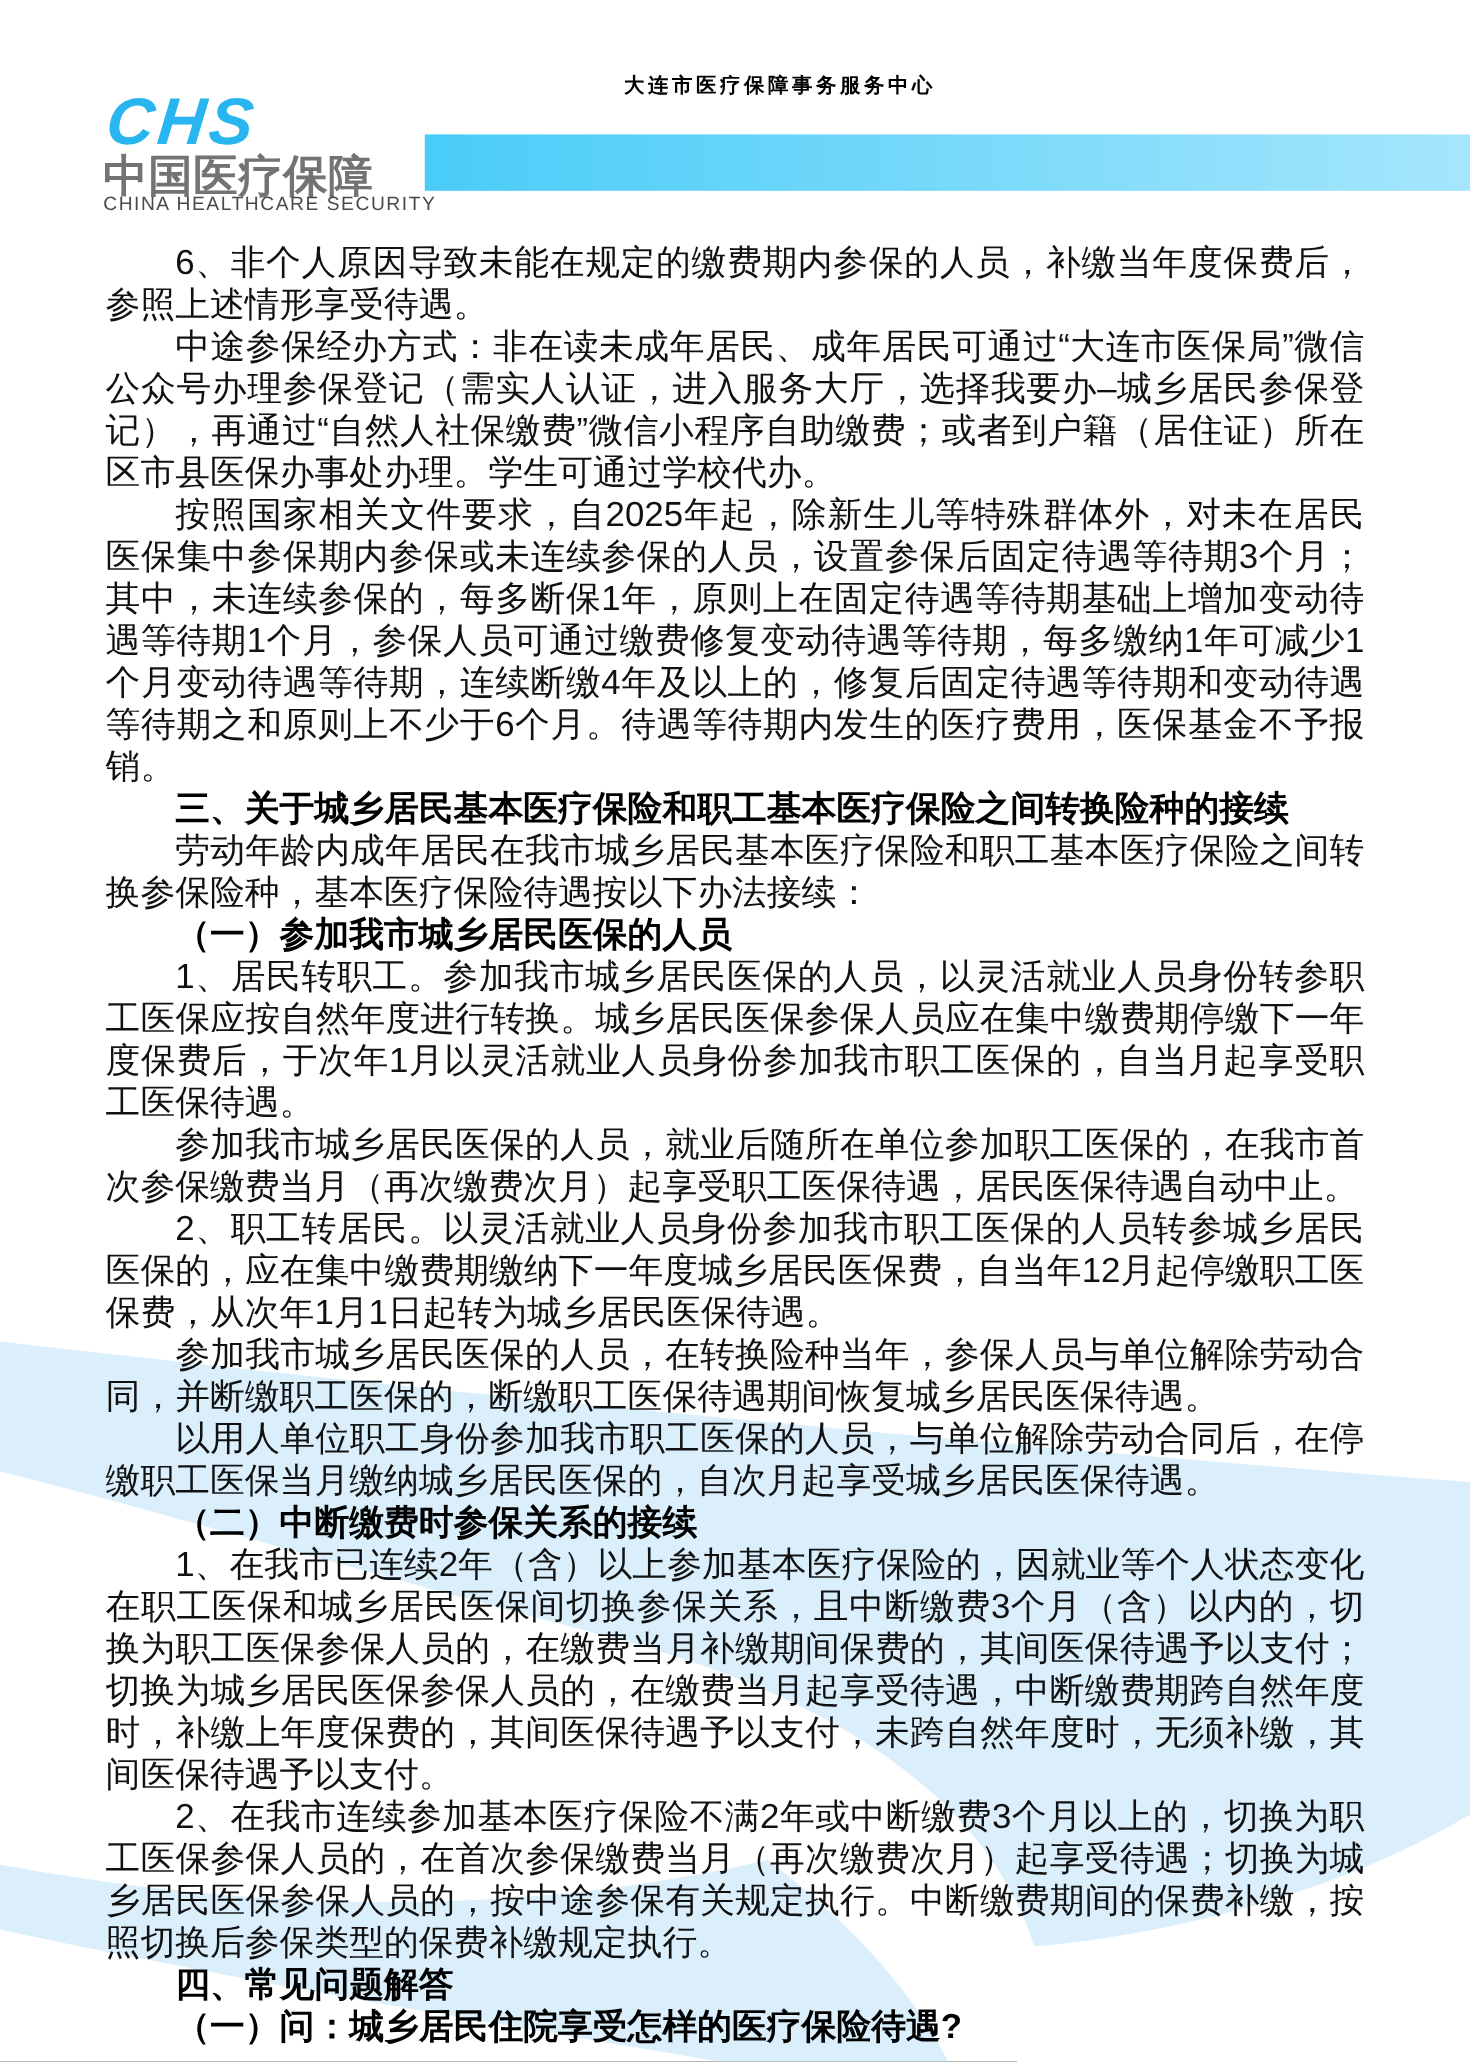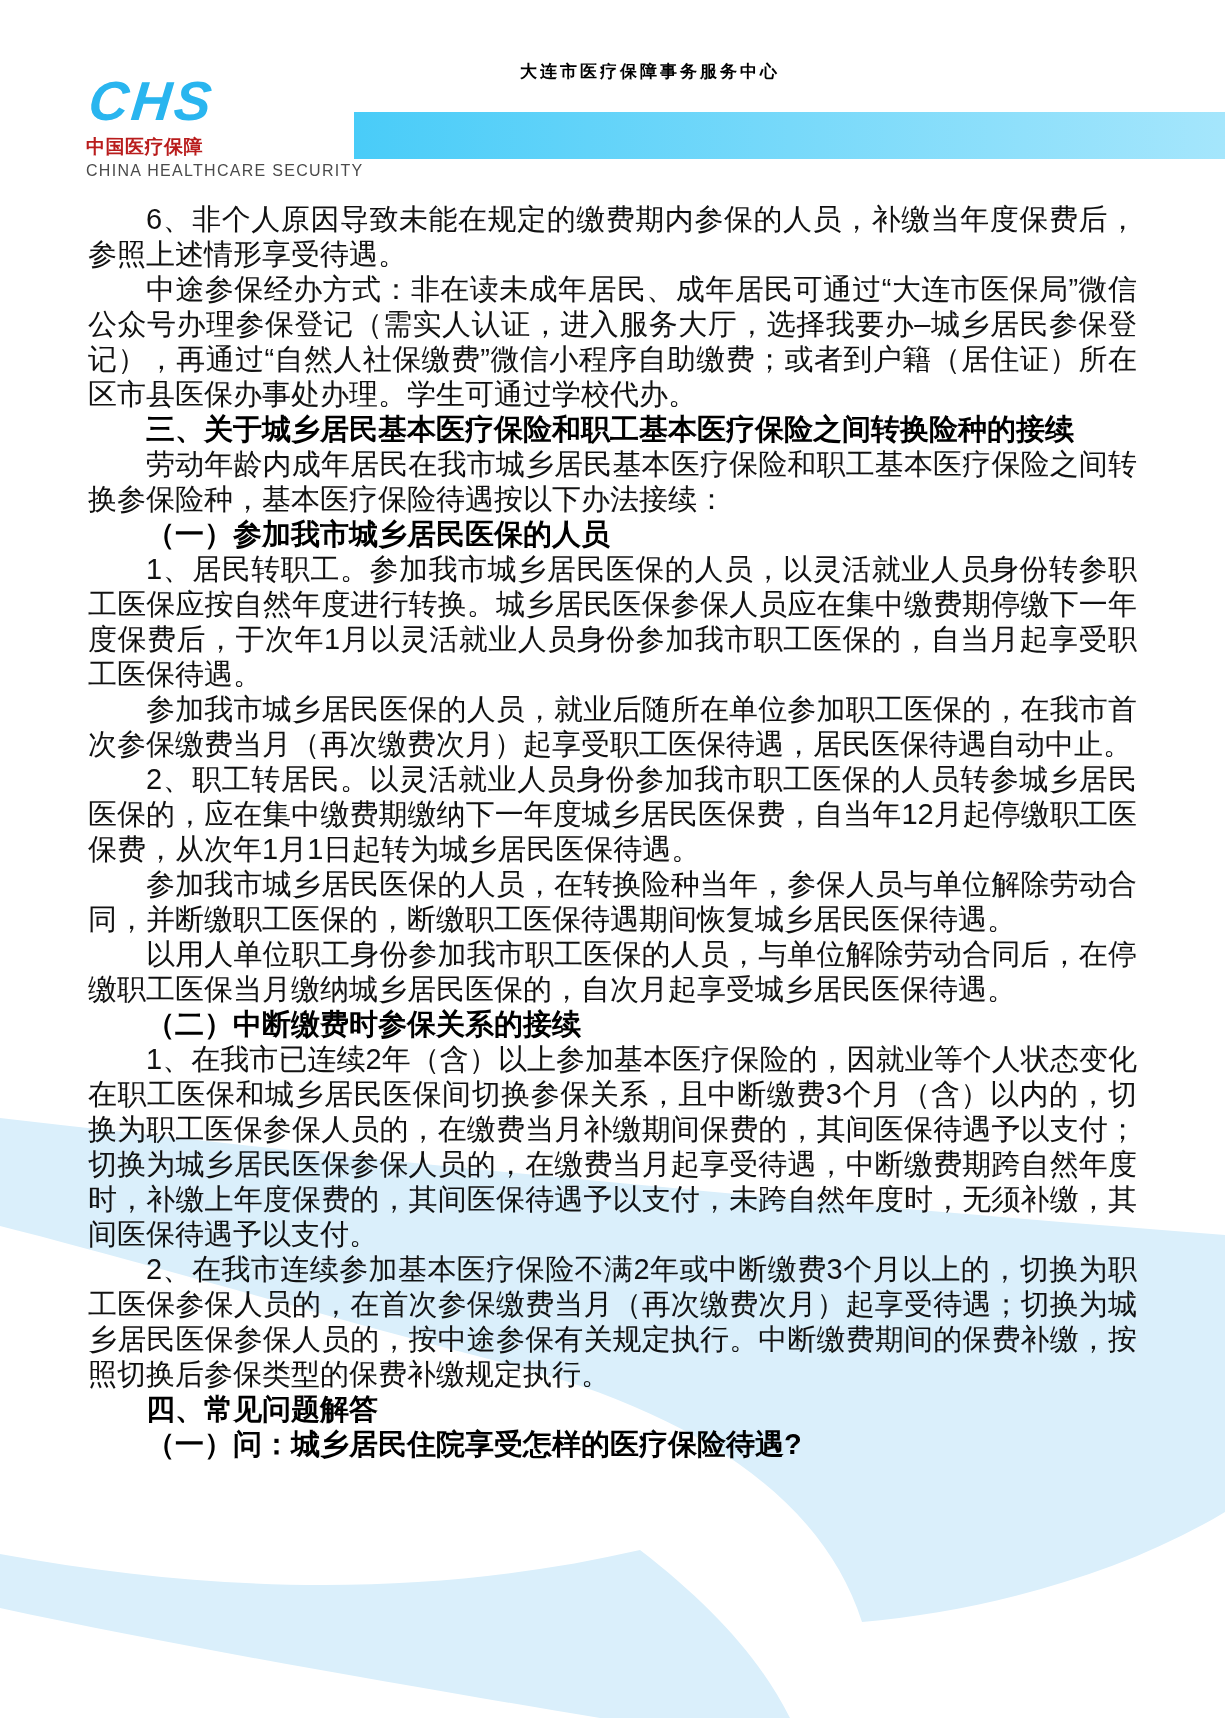--- a/index.html
+++ b/index.html
@@ -14,21 +14,21 @@
   
   .decor{position:absolute;left:0;top:0;width:1225px;height:1718px;z-index:0;}
   
   .header{position:absolute;left:0;top:0;width:100%;height:200px;z-index:2;}
   .logo{position:absolute;left:86px;top:72px;width:210px;}
   .logo-chs{
     font-size:55px;line-height:58px;font-weight:bold;font-style:italic;
     color:var(--logo-blue,#29b5ef);letter-spacing:3px;
     transform:skewX(-6deg);transform-origin:left bottom;
   }
-  .logo-cn{font-size:19px;line-height:30px;font-weight:bold;color:#b91c1c;letter-spacing:0.5px;margin-top:2px;white-space:nowrap;}
+  .logo-cn{font-size:37px;line-height:30px;font-weight:bold;color:#737373;letter-spacing:0.5px;margin-top:2px;white-space:nowrap;}
   .logo-en{font-size:16px;line-height:12px;color:#4a4a4a;letter-spacing:1.3px;margin-top:3px;white-space:nowrap;}
   .title{
     position:absolute;left:520px;top:60px;
     font-size:17px;font-weight:bold;color:#000;letter-spacing:3px;white-space:nowrap;
   }
   .title-bar{
     position:absolute;left:354px;top:112px;width:871px;height:47px;
     background:linear-gradient(90deg,var(--bar-start,#49ccf8),var(--bar-end,#a5e6fc));
   }
   
@@ -65,20 +65,21 @@
       <div class="logo-cn">中国医疗保障</div>
       <div class="logo-en">CHINA HEALTHCARE SECURITY</div>
     </div>
     <div class="title">大连市医疗保障事务服务中心</div>
     <div class="title-bar"></div>
   </div>
 
   <div class="body-text">
       <p class="para">6、非个人原因导致未能在规定的缴费期内参保的人员，补缴当年度保费后，参照上述情形享受待遇。</p>
       <p class="para">中途参保经办方式：非在读未成年居民、成年居民可通过“大连市医保局”微信公众号办理参保登记（需实人认证，进入服务大厅，选择我要办–城乡居民参保登记），再通过“自然人社保缴费”微信小程序自助缴费；或者到户籍（居住证）所在区市县医保办事处办理。学生可通过学校代办。</p>
+      <p class="para">按照国家相关文件要求，自2025年起，除新生儿等特殊群体外，对未在居民医保集中参保期内参保或未连续参保的人员，设置参保后固定待遇等待期3个月；其中，未连续参保的，每多断保1年，原则上在固定待遇等待期基础上增加变动待遇等待期1个月，参保人员可通过缴费修复变动待遇等待期，每多缴纳1年可减少1个月变动待遇等待期，连续断缴4年及以上的，修复后固定待遇等待期和变动待遇等待期之和原则上不少于6个月。待遇等待期内发生的医疗费用，医保基金不予报销。</p>
       <p class="para heading">三、关于城乡居民基本医疗保险和职工基本医疗保险之间转换险种的接续</p>
       <p class="para">劳动年龄内成年居民在我市城乡居民基本医疗保险和职工基本医疗保险之间转换参保险种，基本医疗保险待遇按以下办法接续：</p>
       <p class="para heading">（一）参加我市城乡居民医保的人员</p>
       <p class="para">1、居民转职工。参加我市城乡居民医保的人员，以灵活就业人员身份转参职工医保应按自然年度进行转换。城乡居民医保参保人员应在集中缴费期停缴下一年度保费后，于次年1月以灵活就业人员身份参加我市职工医保的，自当月起享受职工医保待遇。</p>
       <p class="para">参加我市城乡居民医保的人员，就业后随所在单位参加职工医保的，在我市首次参保缴费当月（再次缴费次月）起享受职工医保待遇，居民医保待遇自动中止。</p>
       <p class="para">2、职工转居民。以灵活就业人员身份参加我市职工医保的人员转参城乡居民医保的，应在集中缴费期缴纳下一年度城乡居民医保费，自当年12月起停缴职工医保费，从次年1月1日起转为城乡居民医保待遇。</p>
       <p class="para">参加我市城乡居民医保的人员，在转换险种当年，参保人员与单位解除劳动合同，并断缴职工医保的，断缴职工医保待遇期间恢复城乡居民医保待遇。</p>
       <p class="para">以用人单位职工身份参加我市职工医保的人员，与单位解除劳动合同后，在停缴职工医保当月缴纳城乡居民医保的，自次月起享受城乡居民医保待遇。</p>
       <p class="para heading">（二）中断缴费时参保关系的接续</p>
       <p class="para">1、在我市已连续2年（含）以上参加基本医疗保险的，因就业等个人状态变化在职工医保和城乡居民医保间切换参保关系，且中断缴费3个月（含）以内的，切换为职工医保参保人员的，在缴费当月补缴期间保费的，其间医保待遇予以支付；切换为城乡居民医保参保人员的，在缴费当月起享受待遇，中断缴费期跨自然年度时，补缴上年度保费的，其间医保待遇予以支付，未跨自然年度时，无须补缴，其间医保待遇予以支付。</p>

